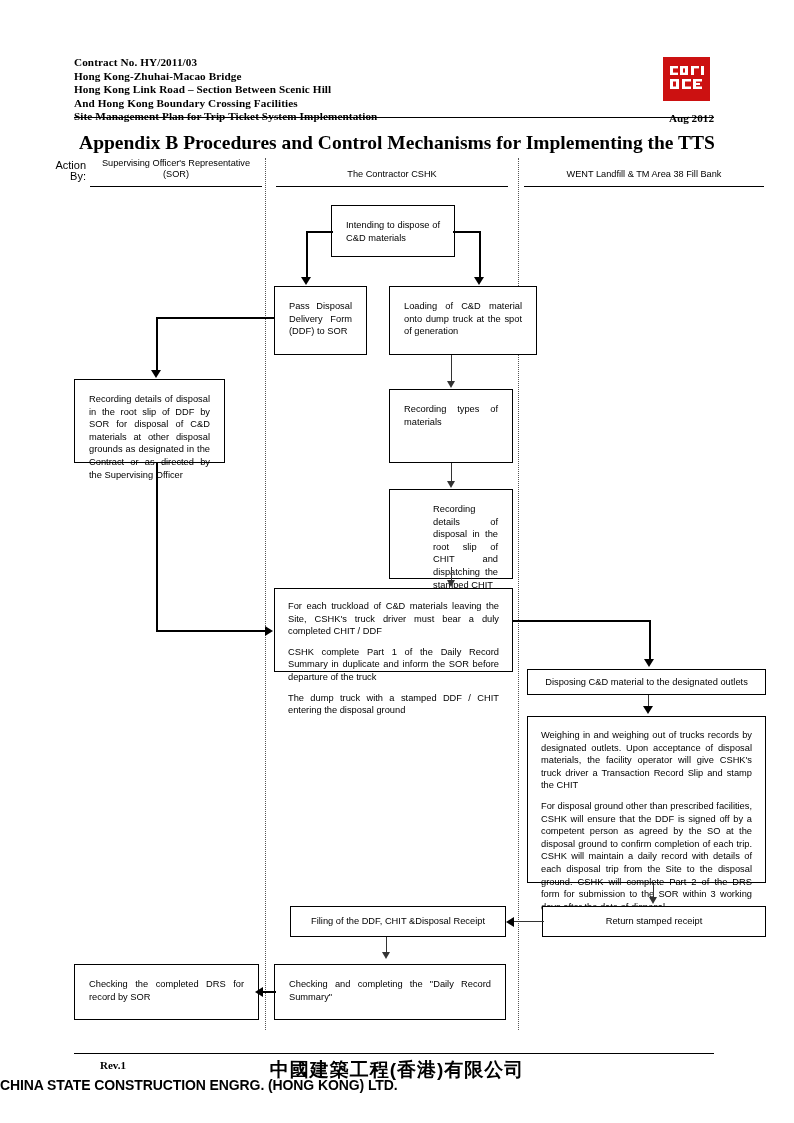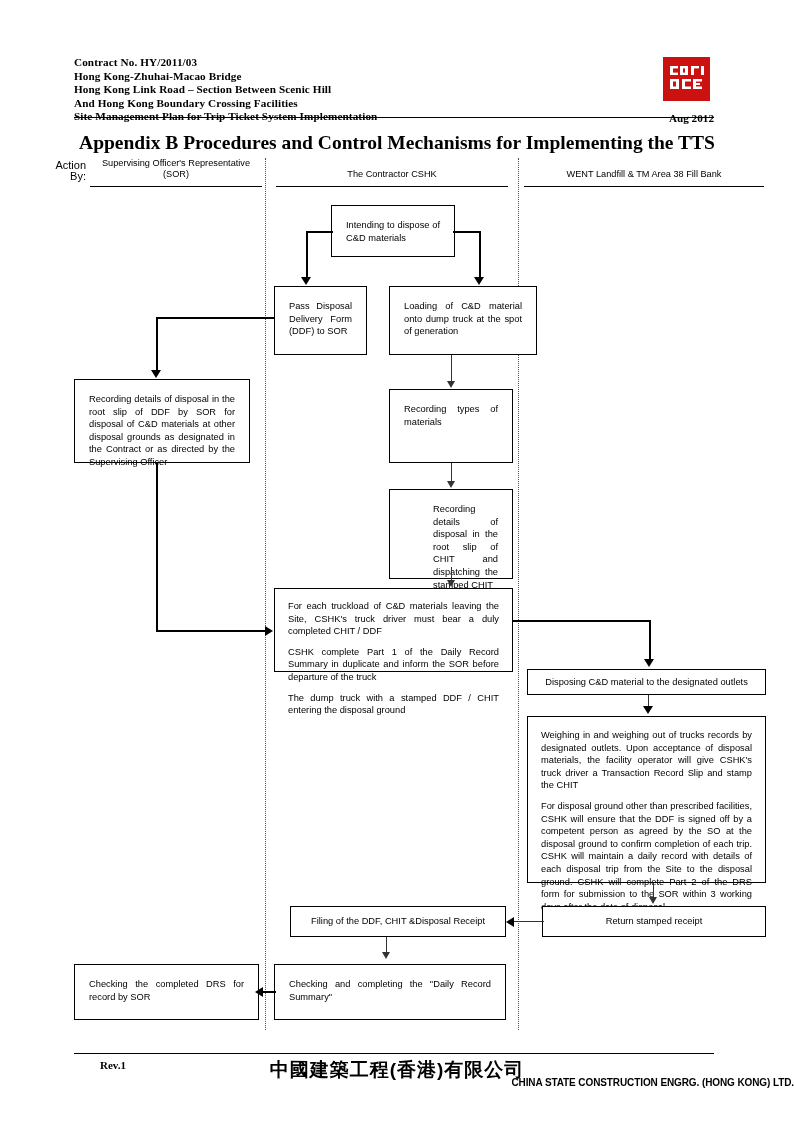--- a/index.html
+++ b/index.html
@@ -53,22 +53,22 @@
   .arr-l{border-top:5px solid transparent;border-bottom:5px solid transparent;border-right:8px solid #000;}
   .arr-r{border-top:5px solid transparent;border-bottom:5px solid transparent;border-left:8px solid #000;}
   .arr-d-t{border-left:4px solid transparent;border-right:4px solid transparent;border-top:7px solid #333;}
 
   
   .ftr-rule{position:absolute;left:74px;top:1053px;width:640px;height:0;border-top:1.6px solid #000;}
   .rev{position:absolute;left:100px;top:1059px;font-family:"Liberation Serif",serif;
     font-weight:bold;font-size:11px;color:#000;}
   .ftr-cn{position:absolute;left:0;top:1057px;width:794px;text-align:center;
     font-size:19px;font-weight:bold;letter-spacing:1px;color:#000;}
-  .ftr-en{position:absolute;left:0;top:1077px;width:794px;text-align:right;
-    font-size:10px;font-weight:bold;letter-spacing:-0.1px;color:#000;}
+  .ftr-en{position:absolute;left:0;top:1077px;width:794px;text-align:left;
+    font-size:14px;font-weight:bold;letter-spacing:-0.1px;color:#000;}
 </style>
 </head>
 <body>
 
 <div class="page">
 
   <div class="hdr">
     <div class="hdr-lines">
       <div>Contract No. HY/2011/03</div>
       <div>Hong Kong-Zhuhai-Macao Bridge</div>
@@ -141,21 +141,21 @@
   </div>
 
   <div class="box" style="left:274px;top:286px;width:93px;height:69px;">
     <p>Pass Disposal Delivery Form (DDF) to SOR</p>
   </div>
 
   <div class="box" style="left:389px;top:286px;width:148px;height:69px;">
     <p>Loading of C&amp;D material onto dump truck at the spot of generation</p>
   </div>
 
-  <div class="box" style="left:74px;top:379px;width:176px;height:84px;">
+  <div class="box" style="left:74px;top:379px;width:151px;height:84px;">
     <p>Recording details of disposal in the root slip of DDF by SOR for disposal of C&amp;D materials at other disposal grounds as designated in the Contract or as directed by the Supervising Officer</p>
   </div>
 
   <div class="box" style="left:389px;top:389px;width:124px;height:74px;">
     <p>Recording types of materials</p>
   </div>
 
   <div class="box" style="left:389px;top:489px;width:124px;height:90px;padding-left:35px;">
     <p>Recording details of disposal in the root slip of CHIT and dispatching the stamped CHIT</p>
   </div>

